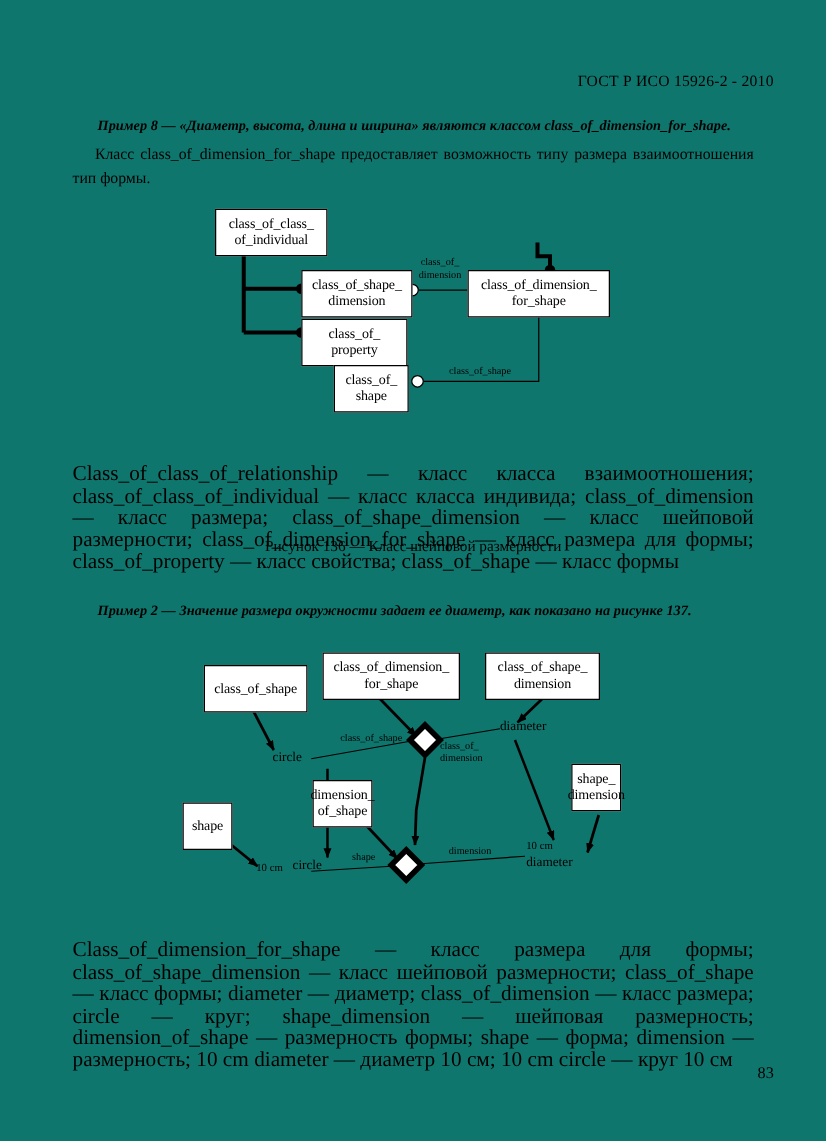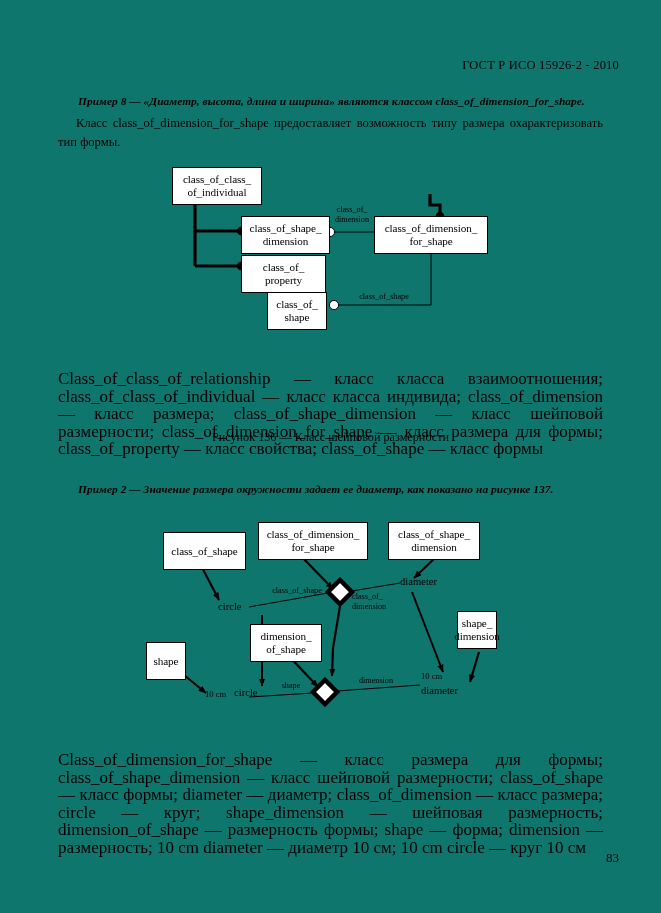--- a/index.html
+++ b/index.html
@@ -112,21 +112,21 @@
 </style>
 </head>
 <body>
 
 <div class="page">
 
   <div class="doc-header">ГОСТ Р ИСО 15926-2 - 2010</div>
 
   <div class="example-line" style="left:78px; top:95px;">Пример 8 — «Диаметр, высота, длина и ширина» являются классом class_of_dimension_for_shape.</div>
 
-  <div class="para" style="left:58px; top:114px; width:545px; text-indent:18px;">Класс class_of_dimension_for_shape предоставляет возможность типу размера охарактеризовать тип формы.</div>
+  <div class="para" style="left:58px; top:114px; width:545px; text-indent:18px;">Класс class_of_dimension_for_shape предоставляет возможность типу размера взаимоотношения тип формы.</div>
 
   <div class="diagram" style="left:0px; top:0px; width:661px; height:340px;">
 
     <svg class="svg-layer" width="661" height="340">
 
       <path d="M 195 193 L 195 266" stroke="#000" stroke-width="3.2" fill="none"></path>
       <path d="M 195 231 L 238 231" stroke="#000" stroke-width="3.2" fill="none"></path>
       <path d="M 195 266 L 238 266" stroke="#000" stroke-width="3.2" fill="none"></path>
       <circle cx="241" cy="231" r="4.2" fill="#000"></circle>
       <circle cx="241" cy="266" r="4.2" fill="#000"></circle>
@@ -225,21 +225,21 @@
     </div>
 
     <div class="node" style="left:388px; top:522px; width:92px; height:31px;">
       <span>class_of_shape_<br>dimension</span>
     </div>
 
     <div class="node" style="left:457px; top:611px; width:40px; height:32px;">
       <span>shape_<br>dimension</span>
     </div>
 
-    <div class="node" style="left:250px; top:624px; width:72px; height:32px;">
+    <div class="node" style="left:250px; top:624px; width:48px; height:32px;">
       <span>dimension_<br>of_shape</span>
     </div>
 
     <div class="node" style="left:146px; top:642px; width:40px; height:21px;">
       <span>shape</span>
     </div>
 
     <div class="inst-label" style="left:218px; top:601px;">circle</div>
 
     <div class="inst-label" style="left:400px; top:576px;">diameter</div>

